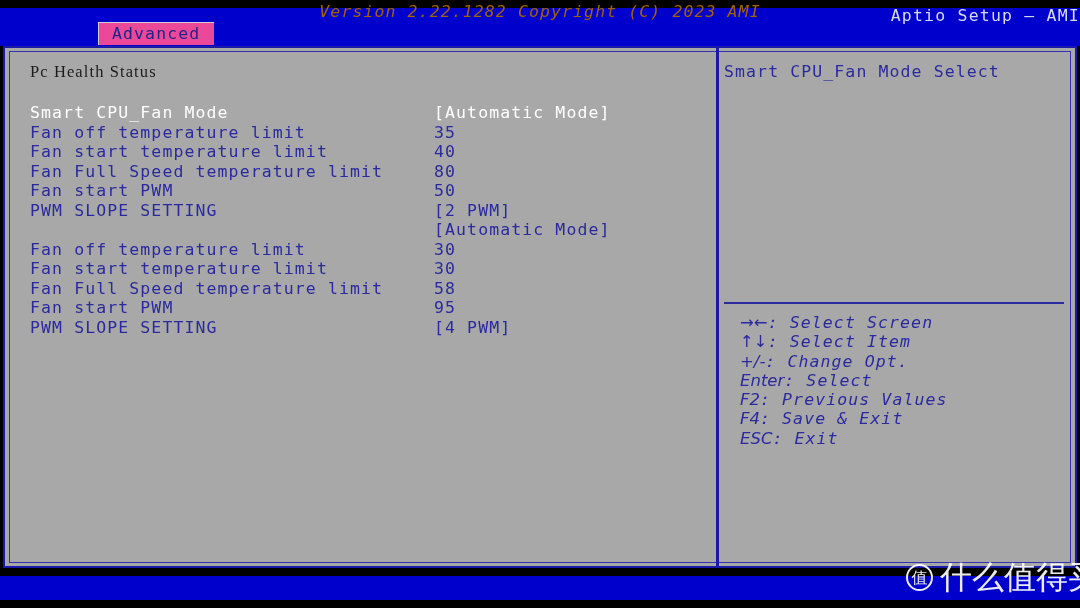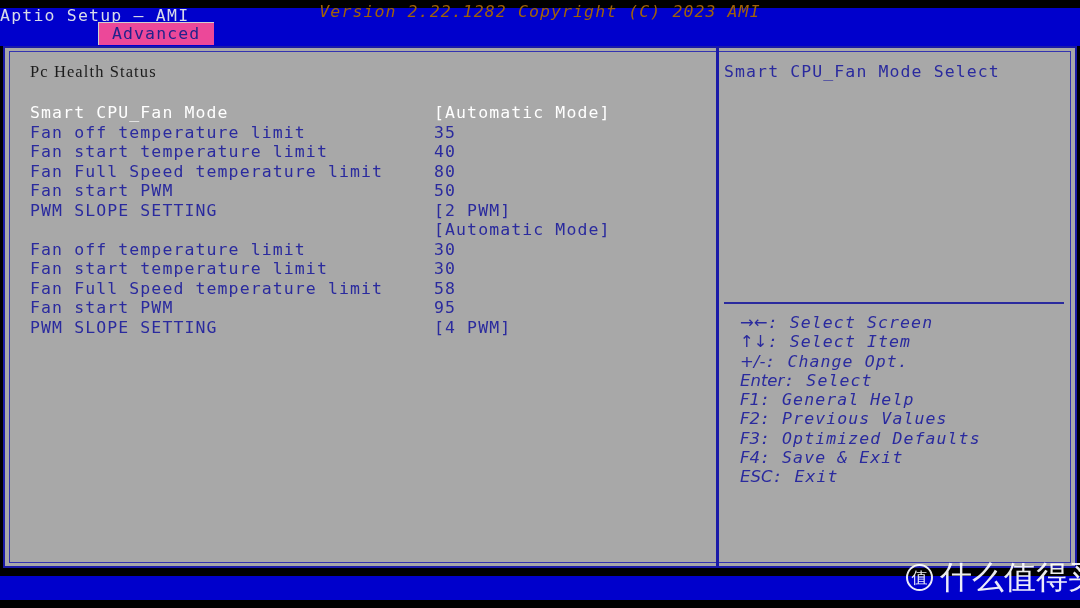--- a/index.html
+++ b/index.html
@@ -27,21 +27,21 @@
     top: 8px;
     width: 1080px;
     height: 38px;
     background: #0000cc;
   }
   .app-title {
     position: absolute;
     left: 0;
     top: 6px;
     width: 1080px;
-    text-align: left;
+    text-align: right;
     color: #d8dce8;
     font-size: 16.5px;
     letter-spacing: 1.2px;
     white-space: pre;
   }
 
   
   .tab-strip {
     position: absolute;
     left: 0;
@@ -281,23 +281,21 @@
   </div>
 
   <div class="help-pane">
     <div class="help-text">Smart CPU_Fan Mode Select</div>
     <div class="h-divider"></div>
     <div class="legend" id="legend-host">
         <div class="legend-row"><span class="keys">→←</span><span>: Select Screen</span></div>
         <div class="legend-row"><span class="keys">↑↓</span><span>: Select Item</span></div>
         <div class="legend-row"><span class="keys">+/-</span><span>: Change Opt.</span></div>
         <div class="legend-row"><span class="keys">Enter</span><span>: Select</span></div>
-        <div class="legend-row"><span class="keys">F1</span><span>: General Help</span></div>
         <div class="legend-row"><span class="keys">F2</span><span>: Previous Values</span></div>
-        <div class="legend-row"><span class="keys">F3</span><span>: Optimized Defaults</span></div>
         <div class="legend-row"><span class="keys">F4</span><span>: Save &amp; Exit</span></div>
         <div class="legend-row"><span class="keys">ESC</span><span>: Exit</span></div>
       </div>
   </div>
 
   <div class="status-band"></div>
   <div class="status-text">Version 2.22.1282 Copyright (C) 2023 AMI</div>
 
   <div class="watermark">
     <div class="wm-badge">值</div>

